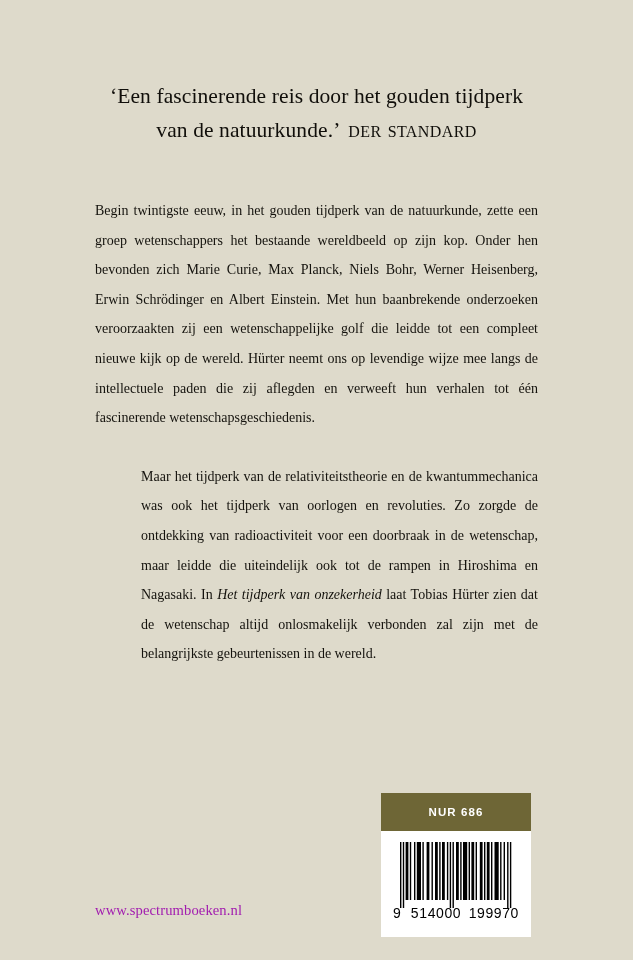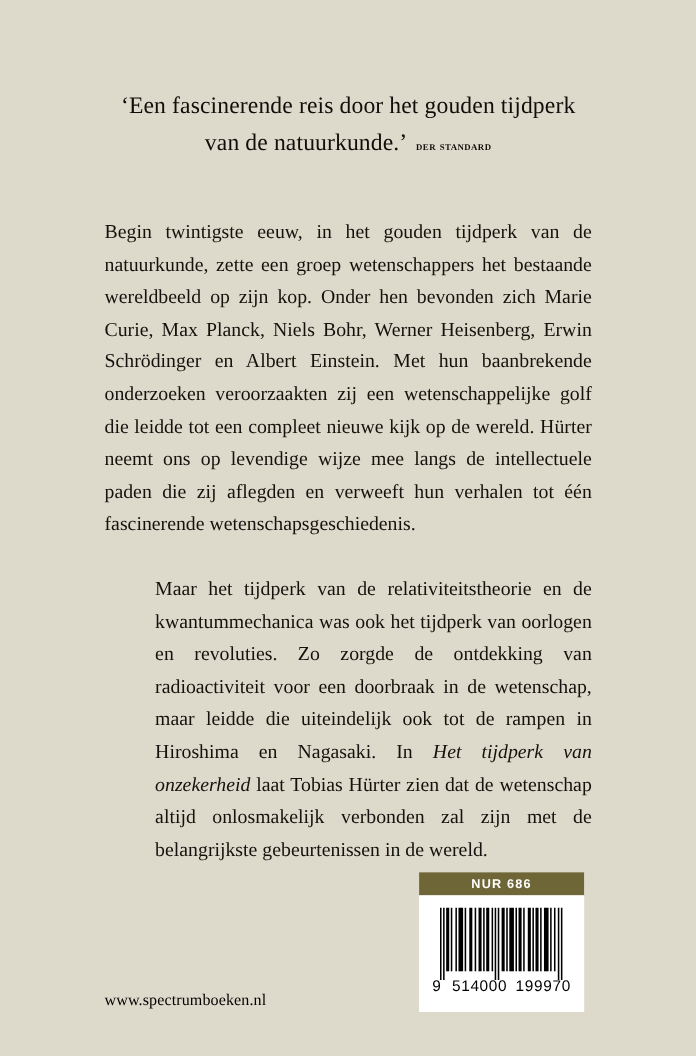--- a/index.html
+++ b/index.html
@@ -32,36 +32,36 @@
     top: 80px;
     width: 443px;
     text-align: center;
     font-size: 21.5px;
     line-height: 33px;
     letter-spacing: 0.1px;
     color: #100e0a;
   }
   .quote-source {
     font-variant: small-caps;
-    font-weight: bold;
-    font-size: 12px;
+    font-weight: normal;
+    font-size: 23px;
     letter-spacing: 0.4px;
     text-transform: lowercase;
     margin-left: 4px;
   }
 
   
   .body-copy {
     position: absolute;
     left: 95px;
     top: 196px;
     width: 443px;
   }
   .para {
-    font-size: 18px;
+    font-size: 14px;
     line-height: 29.6px;
     text-align: justify;
     text-justify: inter-word;
     color: #14120d;
     margin: 0;
     hyphens: manual;
   }
   .para + .para {
     margin-top: 29px;
     margin-left: 46px;
@@ -70,36 +70,36 @@
     font-style: italic;
   }
 
   
   .site-url {
     position: absolute;
     left: 95px;
     top: 901px;
     font-size: 14.6px;
     line-height: 18px;
-    color: #000000;
+    color: #a21caf;
     letter-spacing: 0.1px;
   }
 
   
   .barcode-block {
     position: absolute;
     left: 381px;
     top: 793px;
     width: 150px;
     height: 127px;
     background: #ffffff;
     box-sizing: border-box;
   }
   .nur-bar {
-    height: 21px;
+    height: 38px;
     background: #6e6636;
     color: #ffffff;
     display: flex;
     align-items: center;
     justify-content: center;
     font-family: "Liberation Sans", "DejaVu Sans", sans-serif;
     font-size: 11.5px;
     font-weight: bold;
     letter-spacing: 1.1px;
   }

